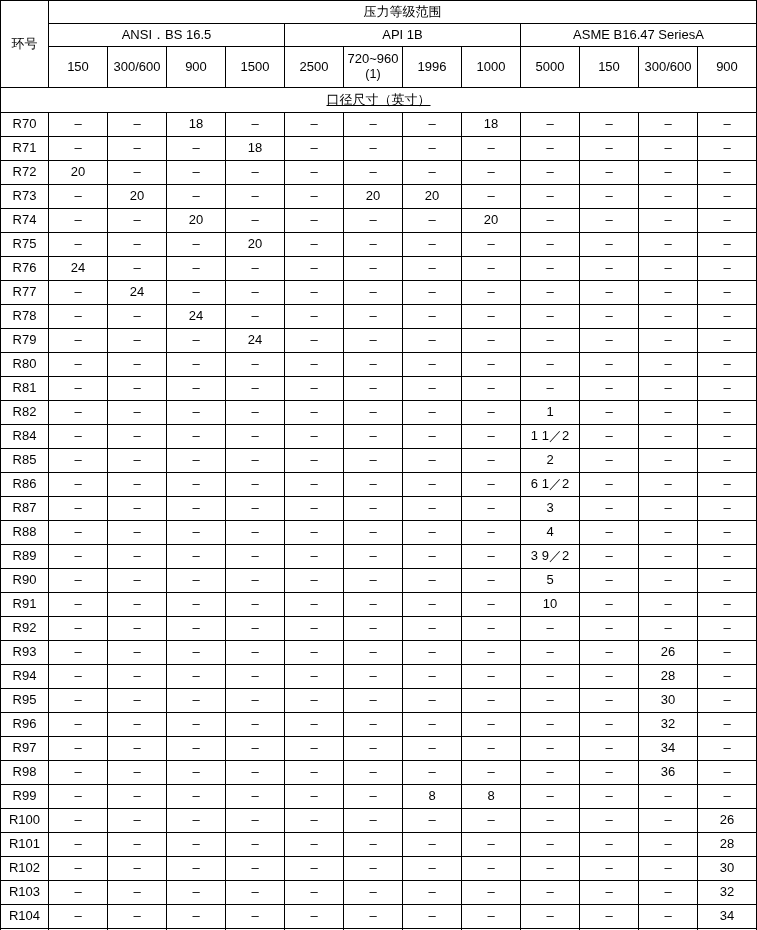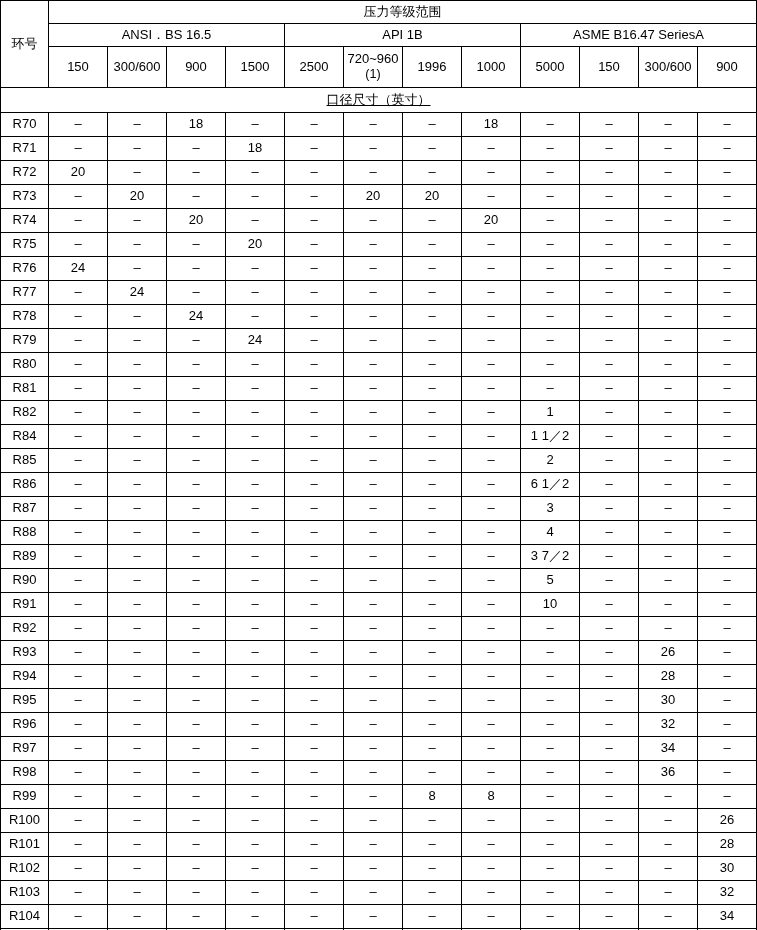--- a/index.html
+++ b/index.html
@@ -367,21 +367,21 @@
       <tr class="datarow">
         <td class="ringcol">R89</td>
         <td>–</td>
         <td>–</td>
         <td>–</td>
         <td>–</td>
         <td>–</td>
         <td>–</td>
         <td>–</td>
         <td>–</td>
-        <td>3 7／2</td>
+        <td>3 9／2</td>
         <td>–</td>
         <td>–</td>
         <td>–</td>
       </tr>
       <tr class="datarow">
         <td class="ringcol">R90</td>
         <td>–</td>
         <td>–</td>
         <td>–</td>
         <td>–</td>

